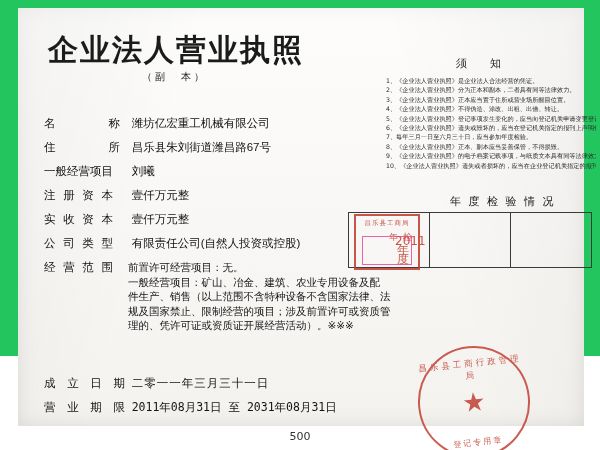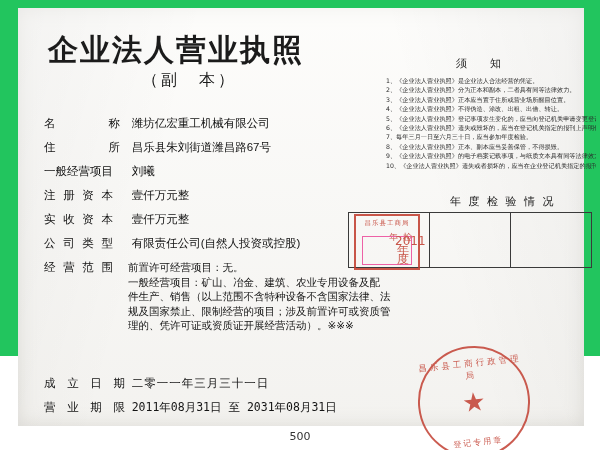--- a/index.html
+++ b/index.html
@@ -52,21 +52,21 @@
     font-size: 30px;
     letter-spacing: 2px;
     color: #1b1b1b;
     white-space: nowrap;
   }
   .subtitle {
     position: absolute;
     left: 124px;
     top: 62px;
     font-family: "DejaVu Serif", serif;
-    font-size: 16px;
+    font-size: 10px;
     letter-spacing: 3px;
     color: #1b1b1b;
   }
   .regno {
     position: absolute;
     left: 104px;
     top: 86px;
     font-size: 11px;
     color: #1b1b1b;
     white-space: nowrap;

